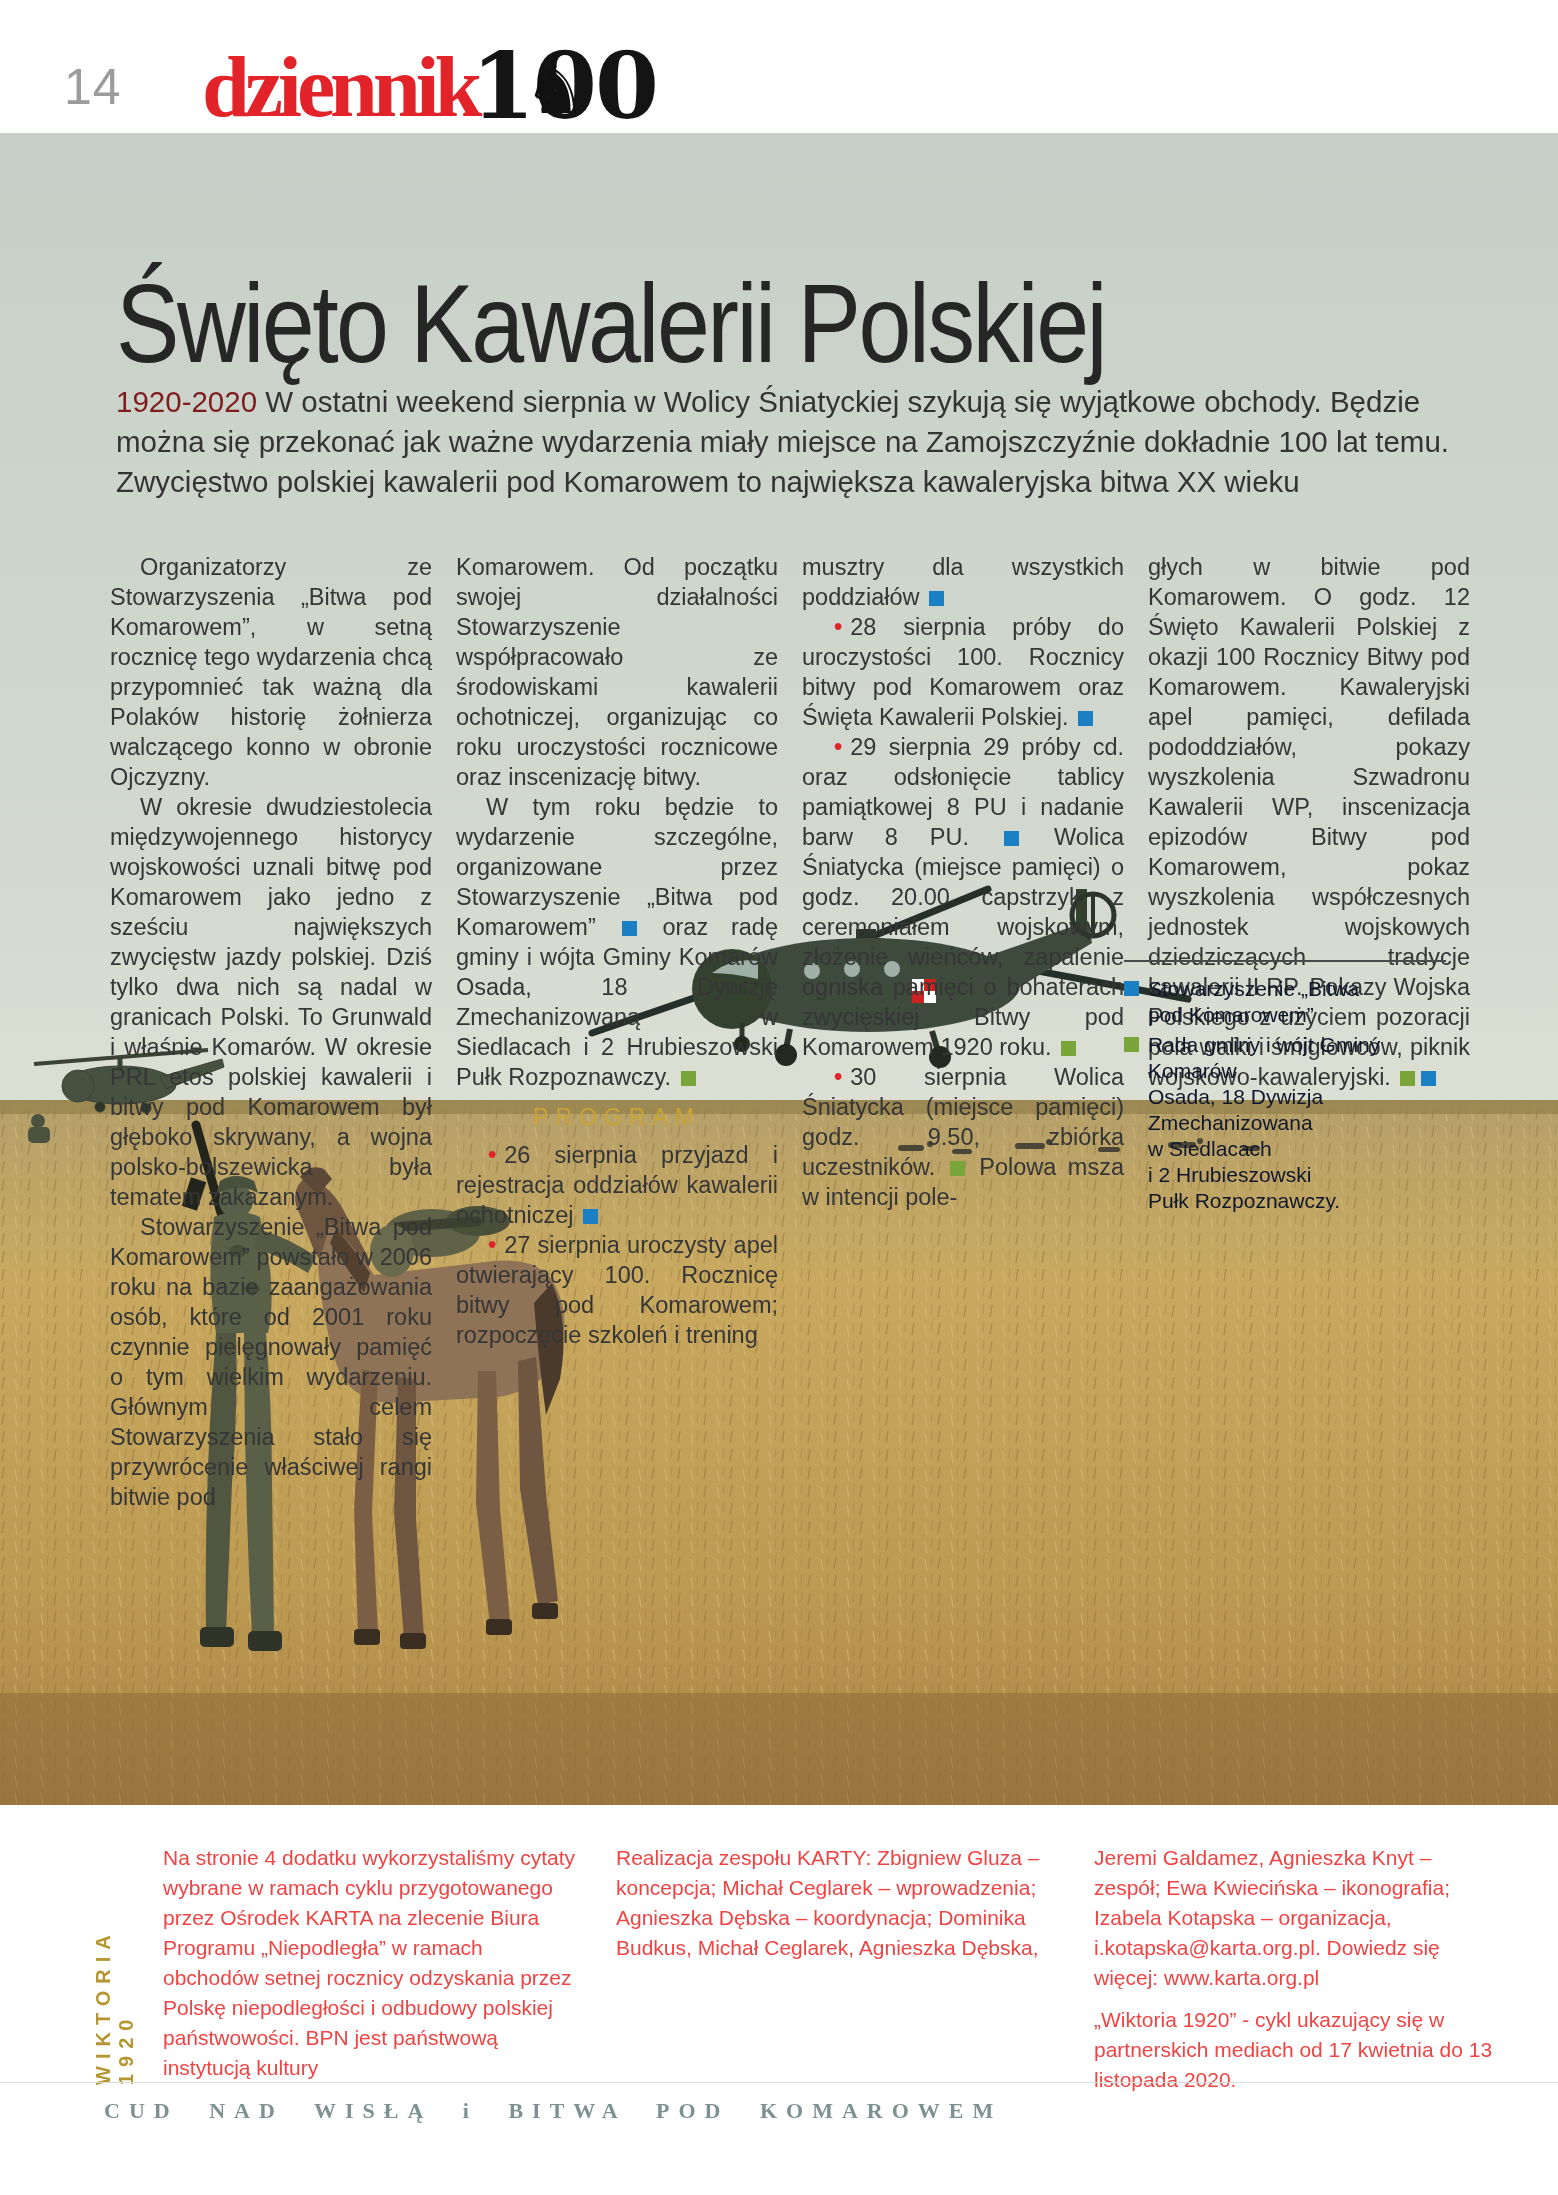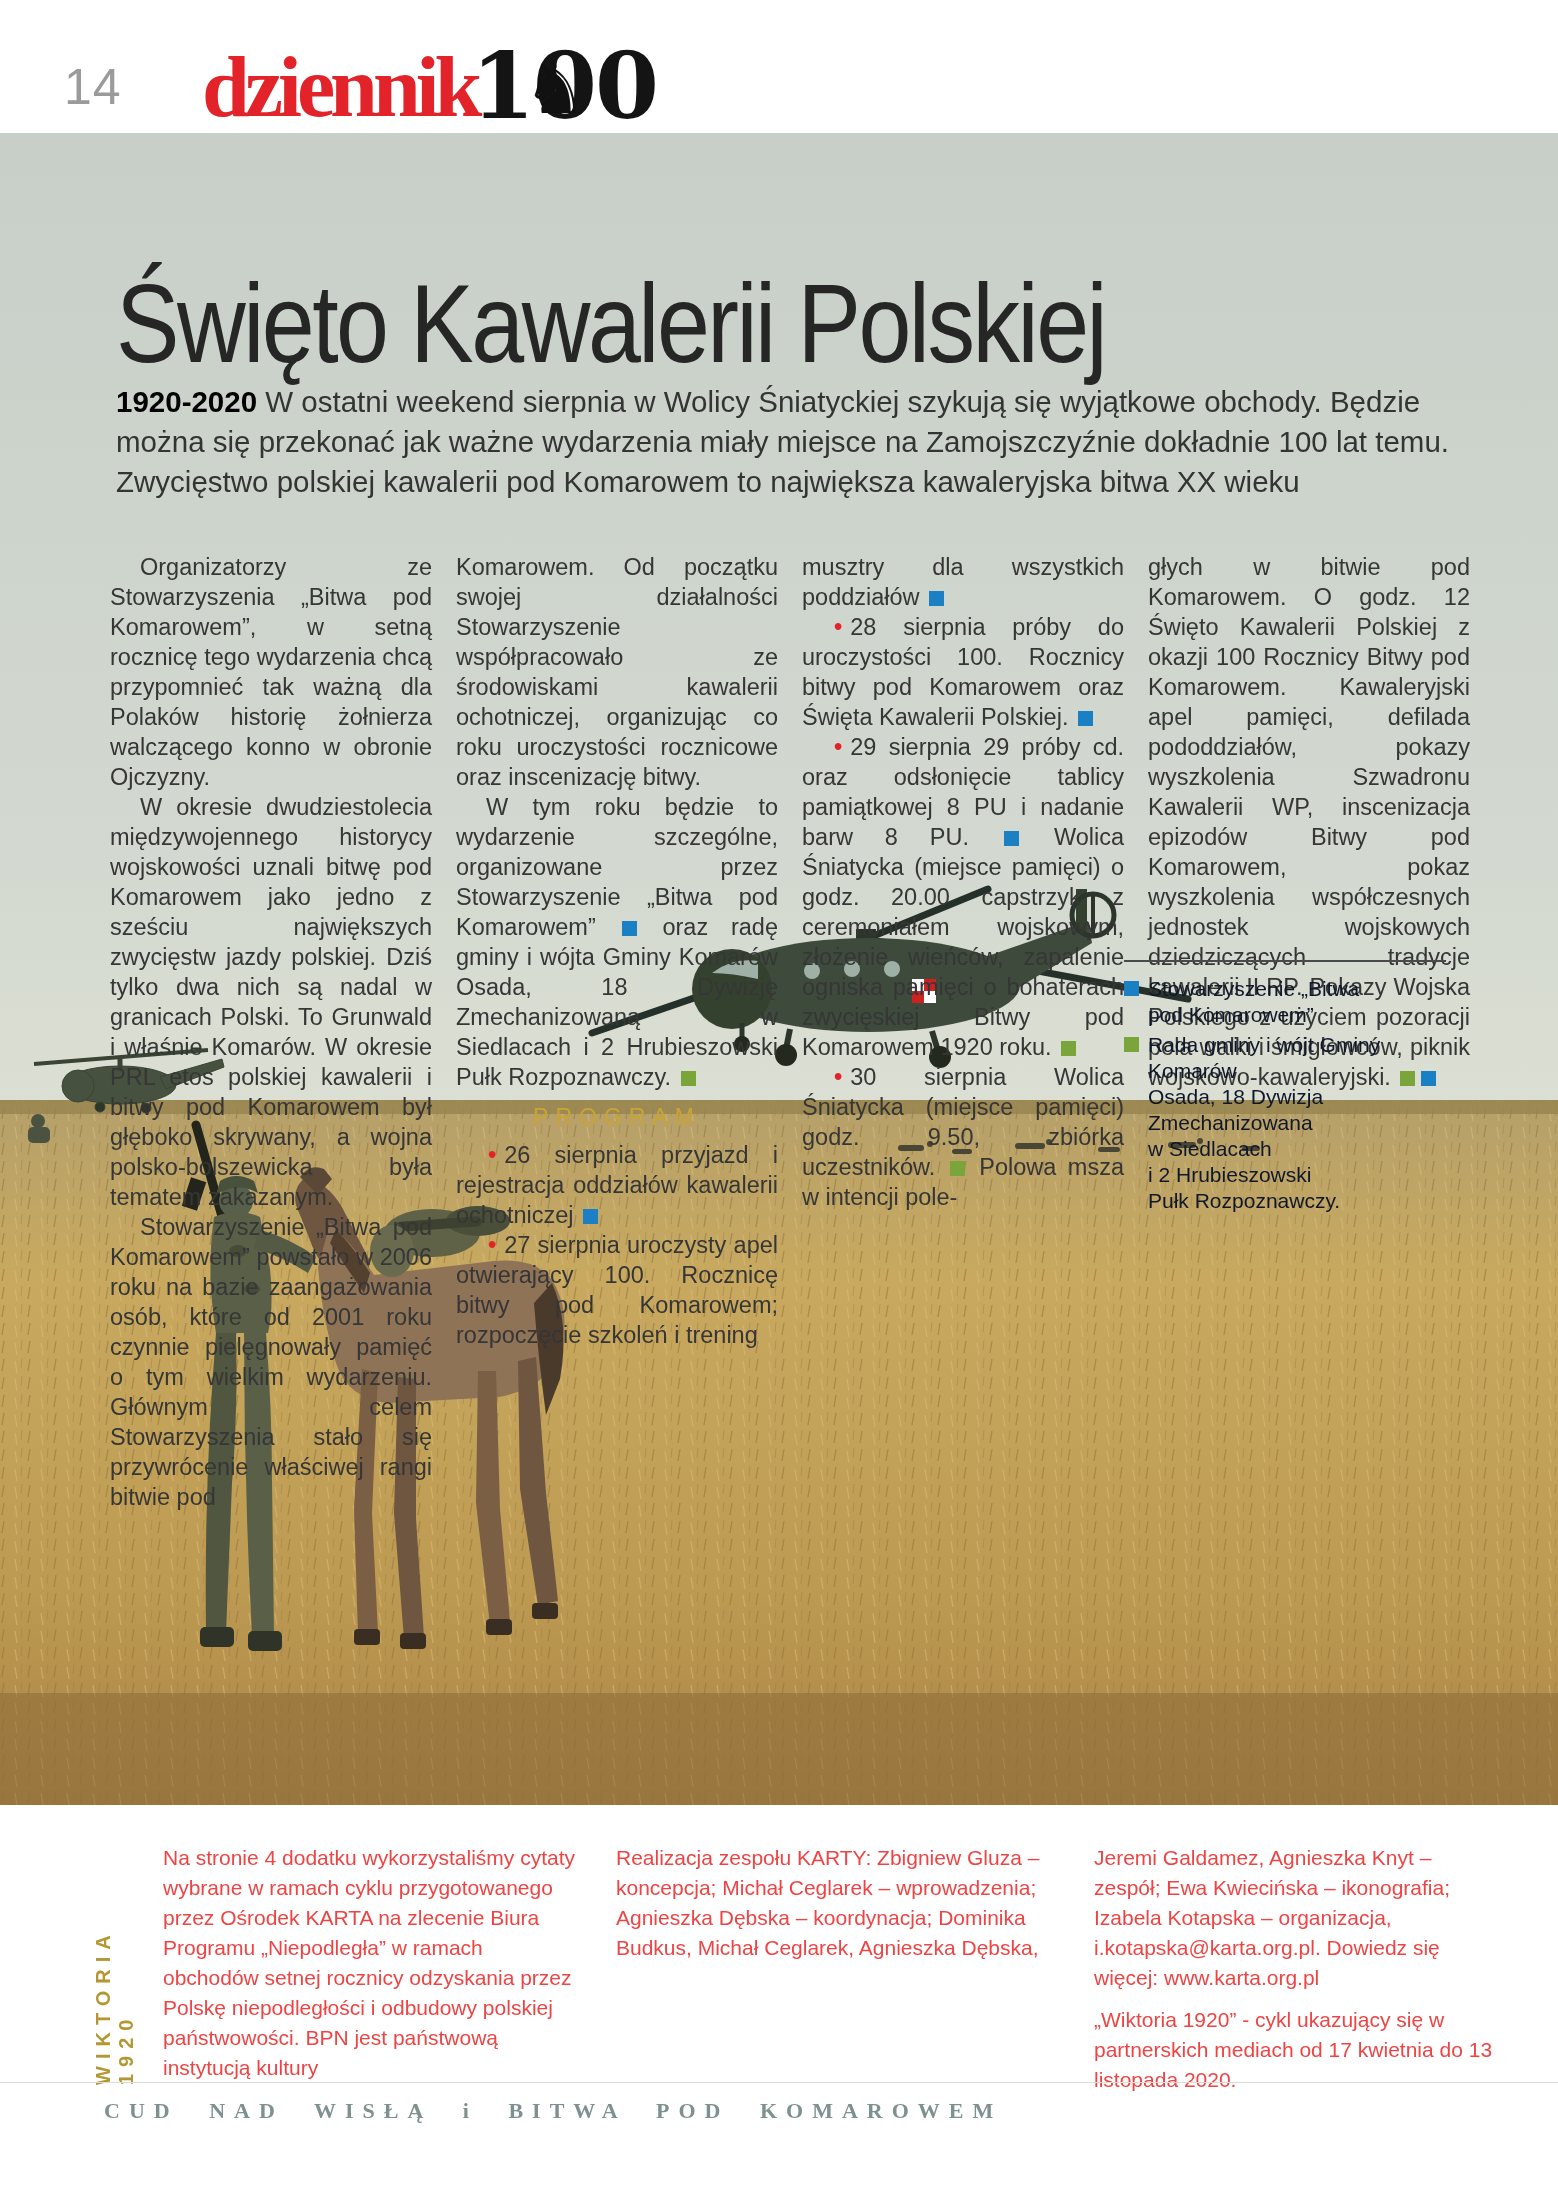--- a/index.html
+++ b/index.html
@@ -29,21 +29,21 @@
   
   .title{
     position:absolute;left:116px;top:190px;width:1400px;z-index:3;
     font-size:112px;font-weight:300;color:#262626;letter-spacing:-3px;line-height:1.05;
     transform:scaleX(.85);transform-origin:left top;white-space:nowrap;
   }
   .lead{
     position:absolute;left:116px;top:382px;width:1336px;z-index:3;
     font-size:29.5px;font-weight:300;line-height:40px;color:#343434;text-align:left;
   }
-  .lead b{color:#000000;font-weight:700;}
+  .lead b{color:#7f1d1d;font-weight:400;}
   .cols{position:absolute;left:110px;top:552px;width:1340px;z-index:3;display:flex;gap:24px;}
   .col{width:322px;flex:0 0 322px;font-size:23.5px;line-height:30px;text-align:justify;color:#363636;}
   .col p{margin:0;text-indent:30px;}
   .col p.noindent{text-indent:0;}
   .program-heading{
     text-align:center;color:#c9a433;font-size:23px;font-weight:400;
     letter-spacing:7px;margin:10px 0 8px 0;text-indent:0;
   }
   .sq{display:inline-block;width:15px;height:15px;margin:0 3px;vertical-align:-1px;}
   .sq.blue{background:#1b7fc3;}

